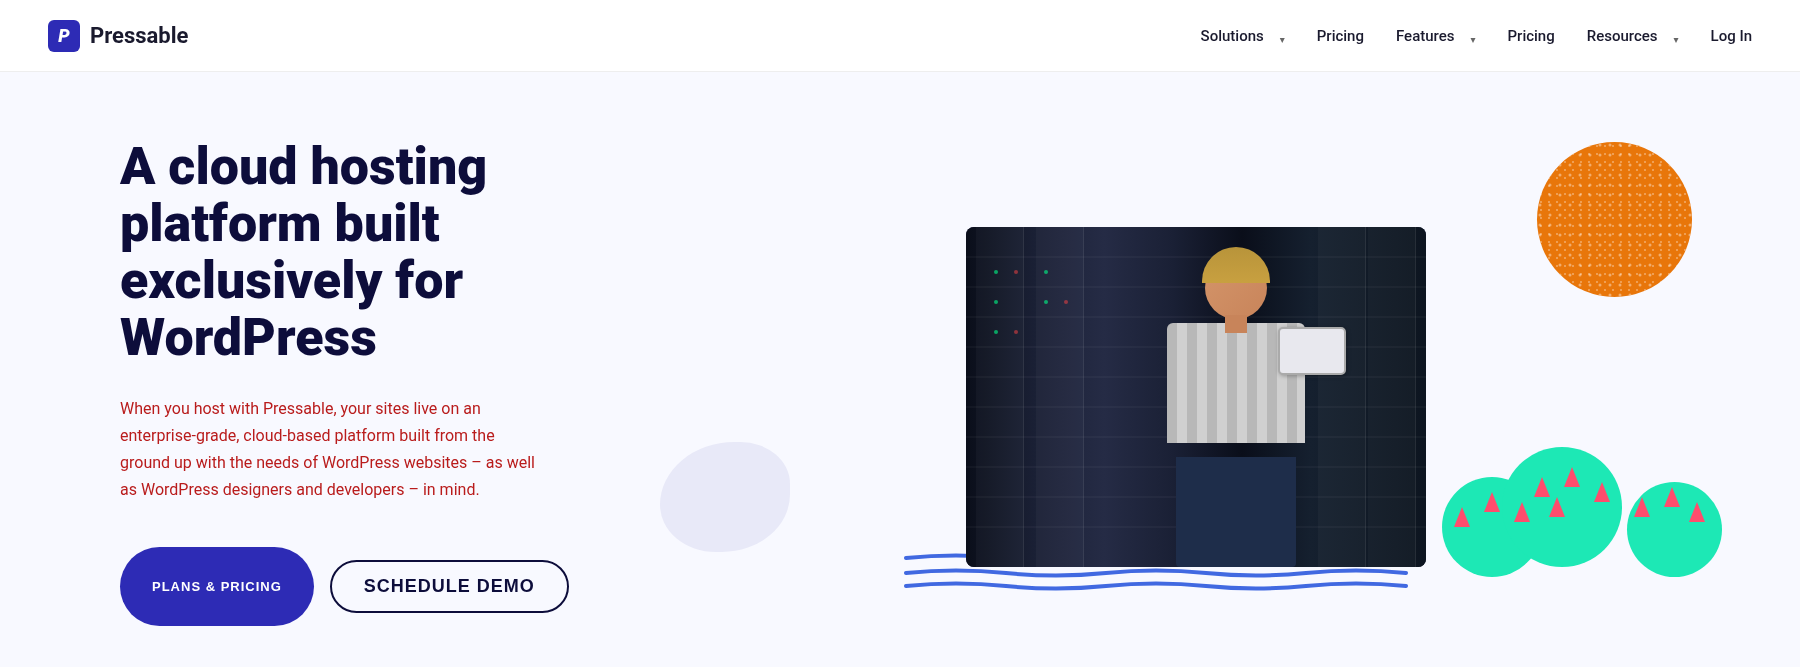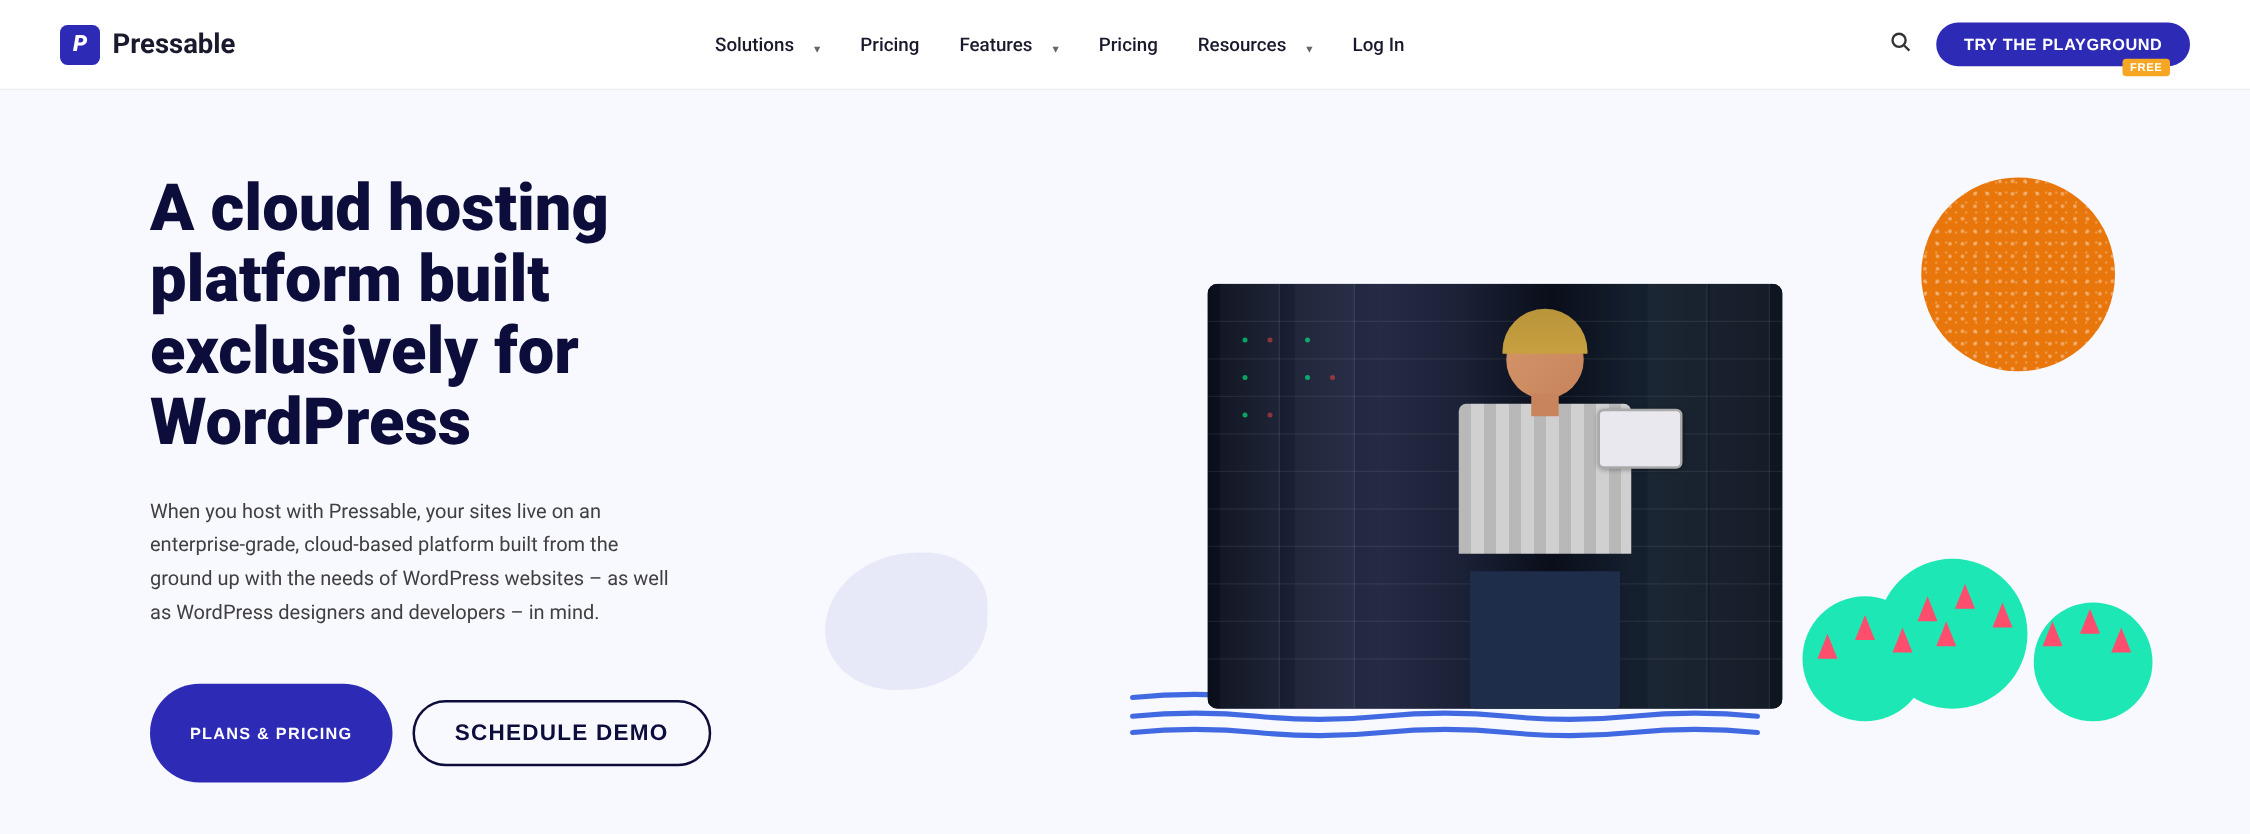--- a/index.html
+++ b/index.html
@@ -122,21 +122,21 @@
     }
     .hero-title {
       font-size: 52px;
       font-weight: 900;
       color: #0d0d3b;
       line-height: 1.1;
       margin-bottom: 28px;
     }
     .hero-subtitle {
       font-size: 16px;
-      color: #404040;
+      color: #b91c1c;
       line-height: 1.7;
       max-width: 420px;
       margin-bottom: 44px;
     }
     .hero-buttons {
       display: flex;
       gap: 16px;
       align-items: center;
     }
     .btn-primary {
@@ -354,32 +354,20 @@
     </div>
     <div class="nav-item">
       <span>Resources</span>
       <span class="chevron">▾</span>
     </div>
     <div class="nav-item">
       <span>Log In</span>
     </div>
   </nav>
 
-  <div class="nav-actions">
-    <div class="search-icon-btn">
-      <svg width="18" height="18" viewBox="0 0 24 24" fill="none" stroke="currentColor" stroke-width="2.5">
-        <circle cx="11" cy="11" r="7"></circle>
-        <line x1="16.5" y1="16.5" x2="22" y2="22"></line>
-      </svg>
-    </div>
-    <button class="cta-playground">
-      <span>TRY THE PLAYGROUND</span>
-      <span class="free-badge">FREE</span>
-    </button>
-  </div>
 </header>
 
 <section class="hero">
   <div class="hero-content">
     <h1 class="hero-title">A cloud hosting platform built exclusively for WordPress</h1>
     <p class="hero-subtitle">When you host with Pressable, your sites live on an enterprise-grade, cloud-based platform built from the ground up with the needs of WordPress websites – as well as WordPress designers and developers – in mind.</p>
     <div class="hero-buttons">
       <button class="btn-primary">PLANS &amp; PRICING</button>
       <button class="btn-outline">SCHEDULE DEMO</button>
     </div>

